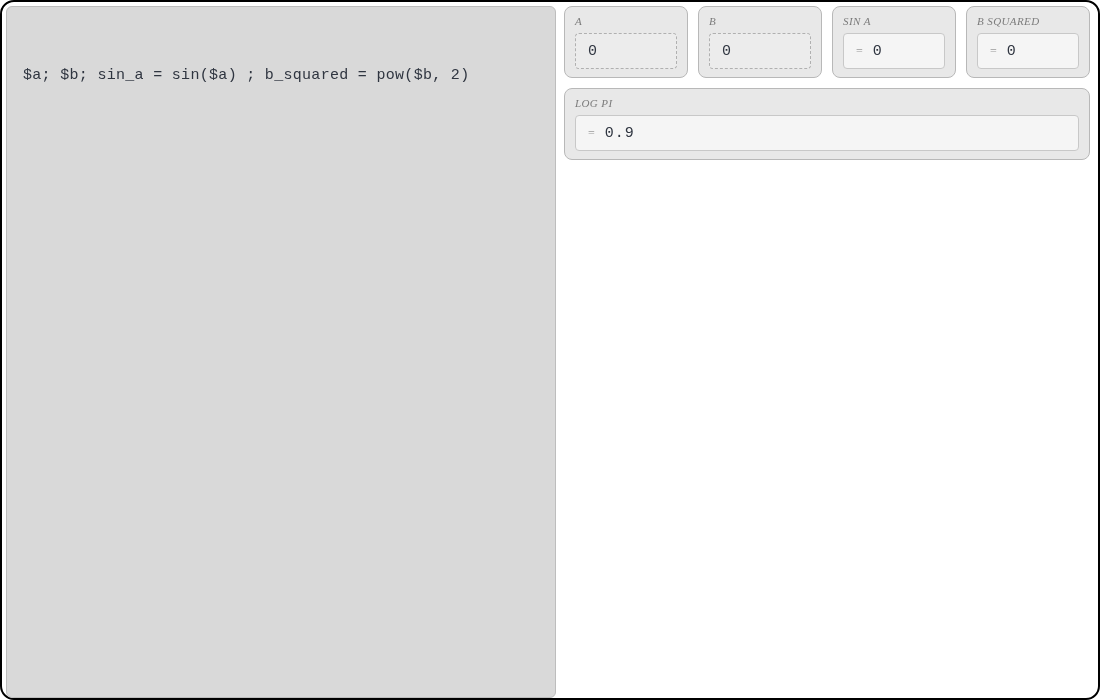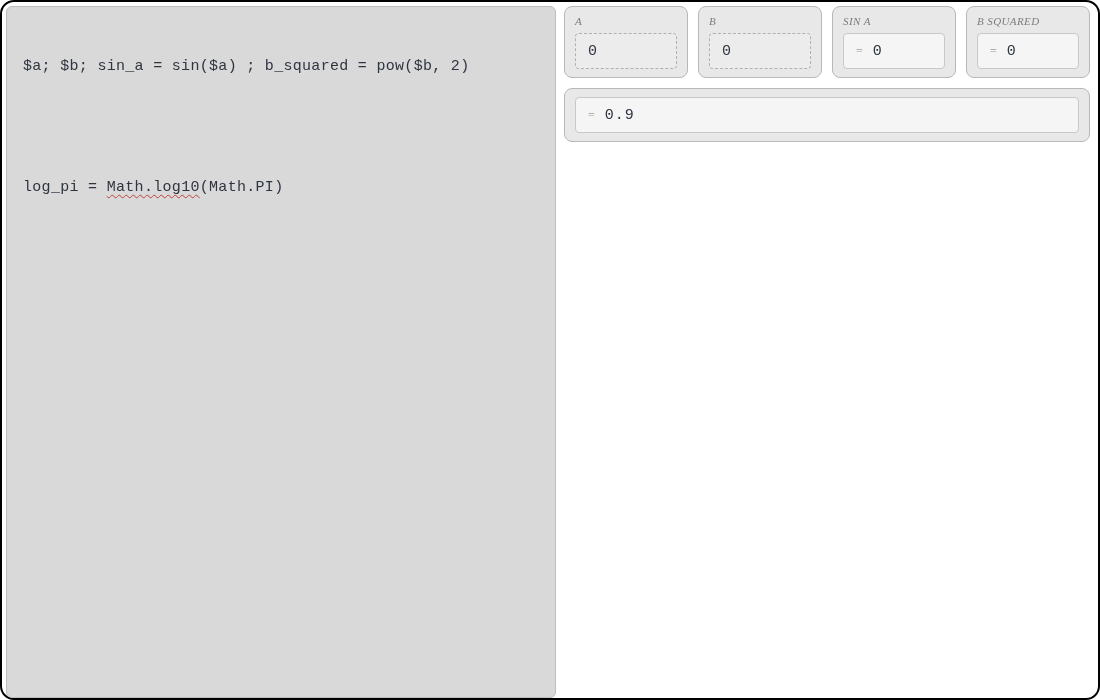--- a/index.html
+++ b/index.html
@@ -16,21 +16,21 @@
     }
 
     
     .editor-panel {
       width: 550px;
       height: 692px;
       margin: 4px;
       background: #d9d9d9;
       border: 1px solid #bdbdbd;
       border-radius: 6px;
-      padding: 9px 16px;
+      padding: 18px 16px;
       position: relative;
     }
     .editor-content {
       font-family: "Consolas", "Monaco", "Courier New", monospace;
       font-size: 15px;
       line-height: 1.35;
       color: #2f3540;
       white-space: pre;
       letter-spacing: 0.3px;
     }
@@ -115,21 +115,20 @@
       color: #2f3540;
     }
   </style>
 </head>
 <body>
 
 <div class="editor-panel">
   <div class="editor-content">
     <div><span>$a; $b; sin_a = sin($a) ; b_squared = pow($b, 2)</span></div>
     <div class="blank-line"></div>
-    <div><span>log_pi = </span><span class="squiggle">Math.log10</span><span>(Math.PI)</span></div>
   </div>
 </div>
 
 <div class="right-panel">
 
   <div class="row">
 
     <div class="card">
       <span class="card-label">A</span>
       <div class="val-box">
@@ -157,20 +156,21 @@
       <div class="val-box readonly">
         <span class="eq-sign">=</span>
         <span class="val-text">0</span>
       </div>
     </div>
 
   </div>
 
   <div class="row">
     <div class="card wide">
+      <span class="card-label">LOG PI</span>
       <div class="val-box readonly">
         <span class="eq-sign">=</span>
         <span class="val-text">0.9</span>
       </div>
     </div>
   </div>
 
 </div>
 
 </body></html>

